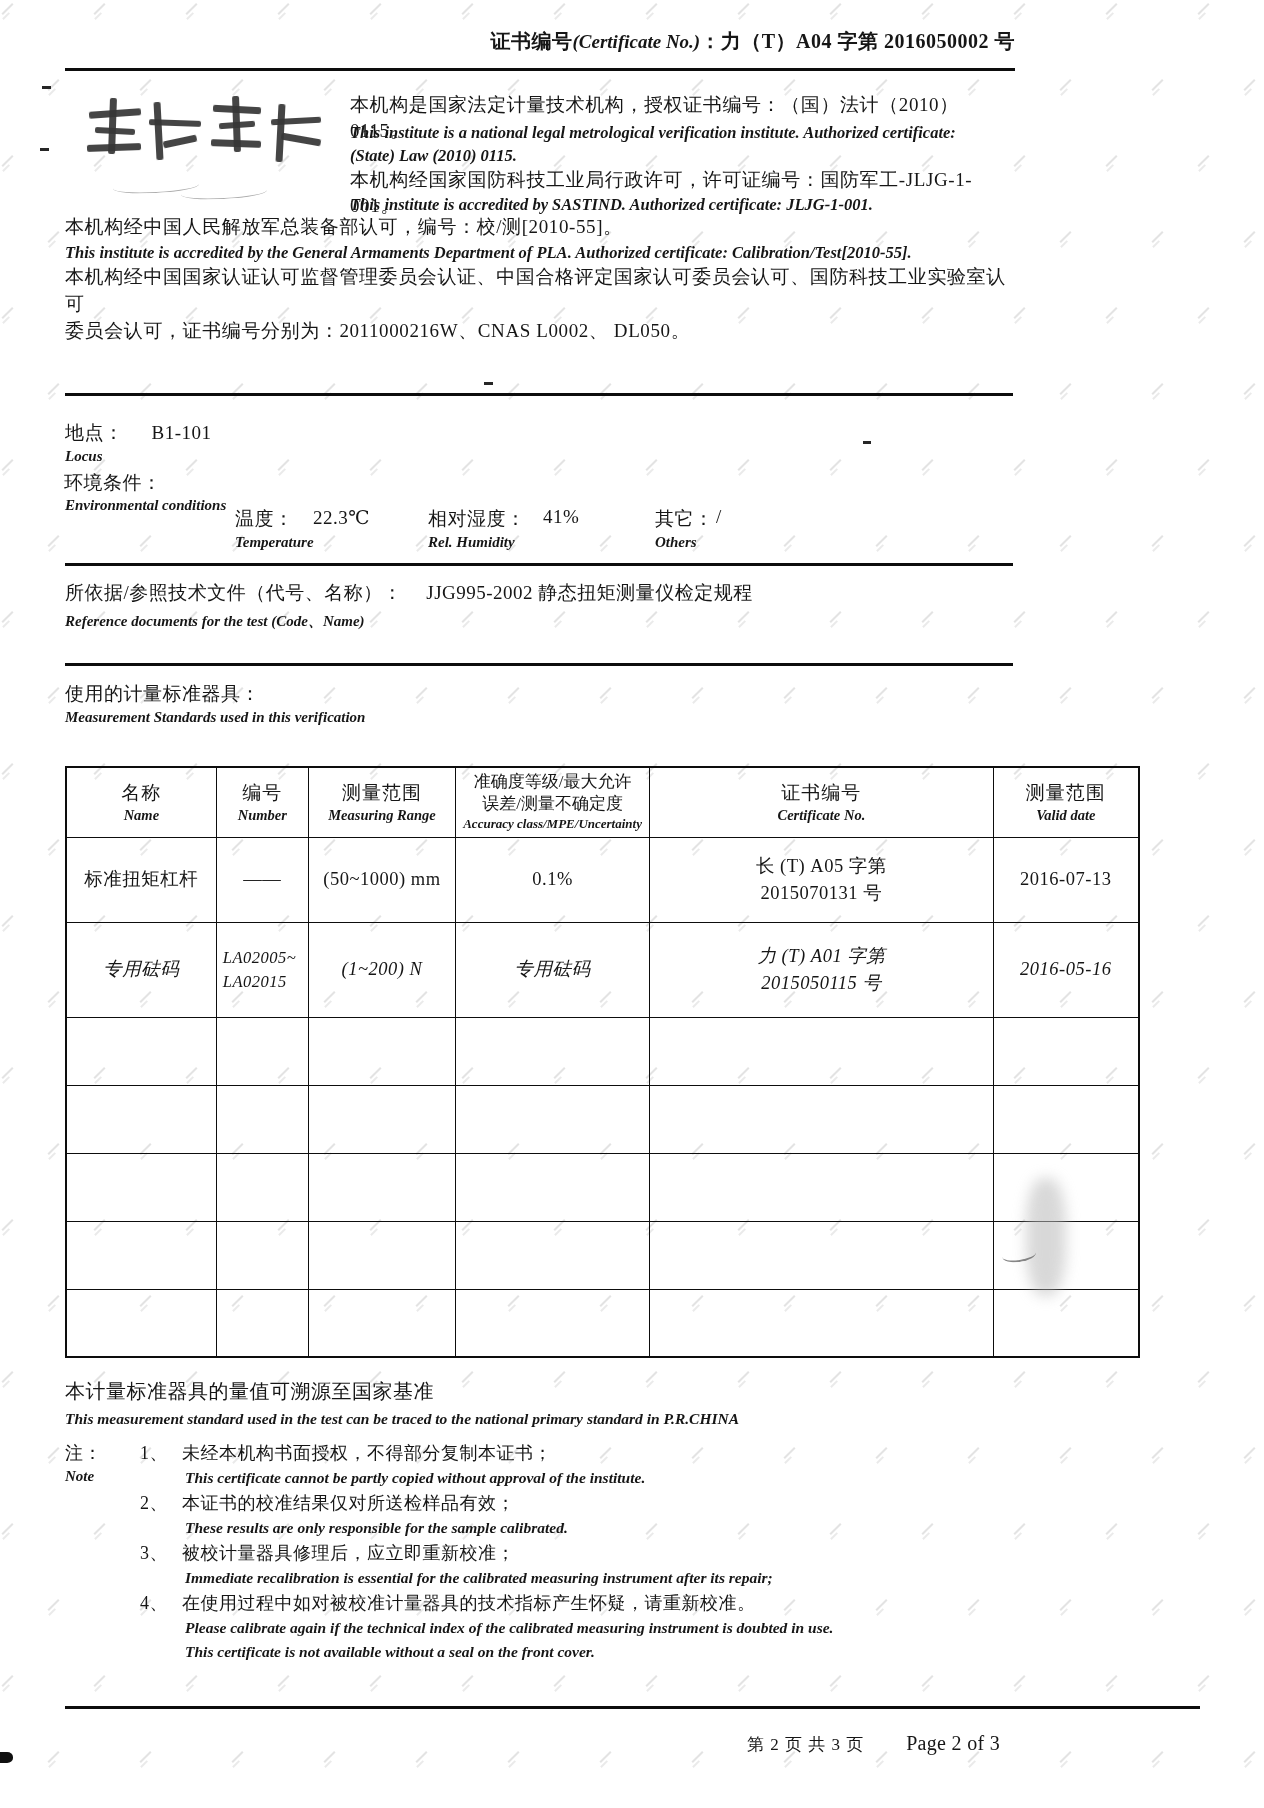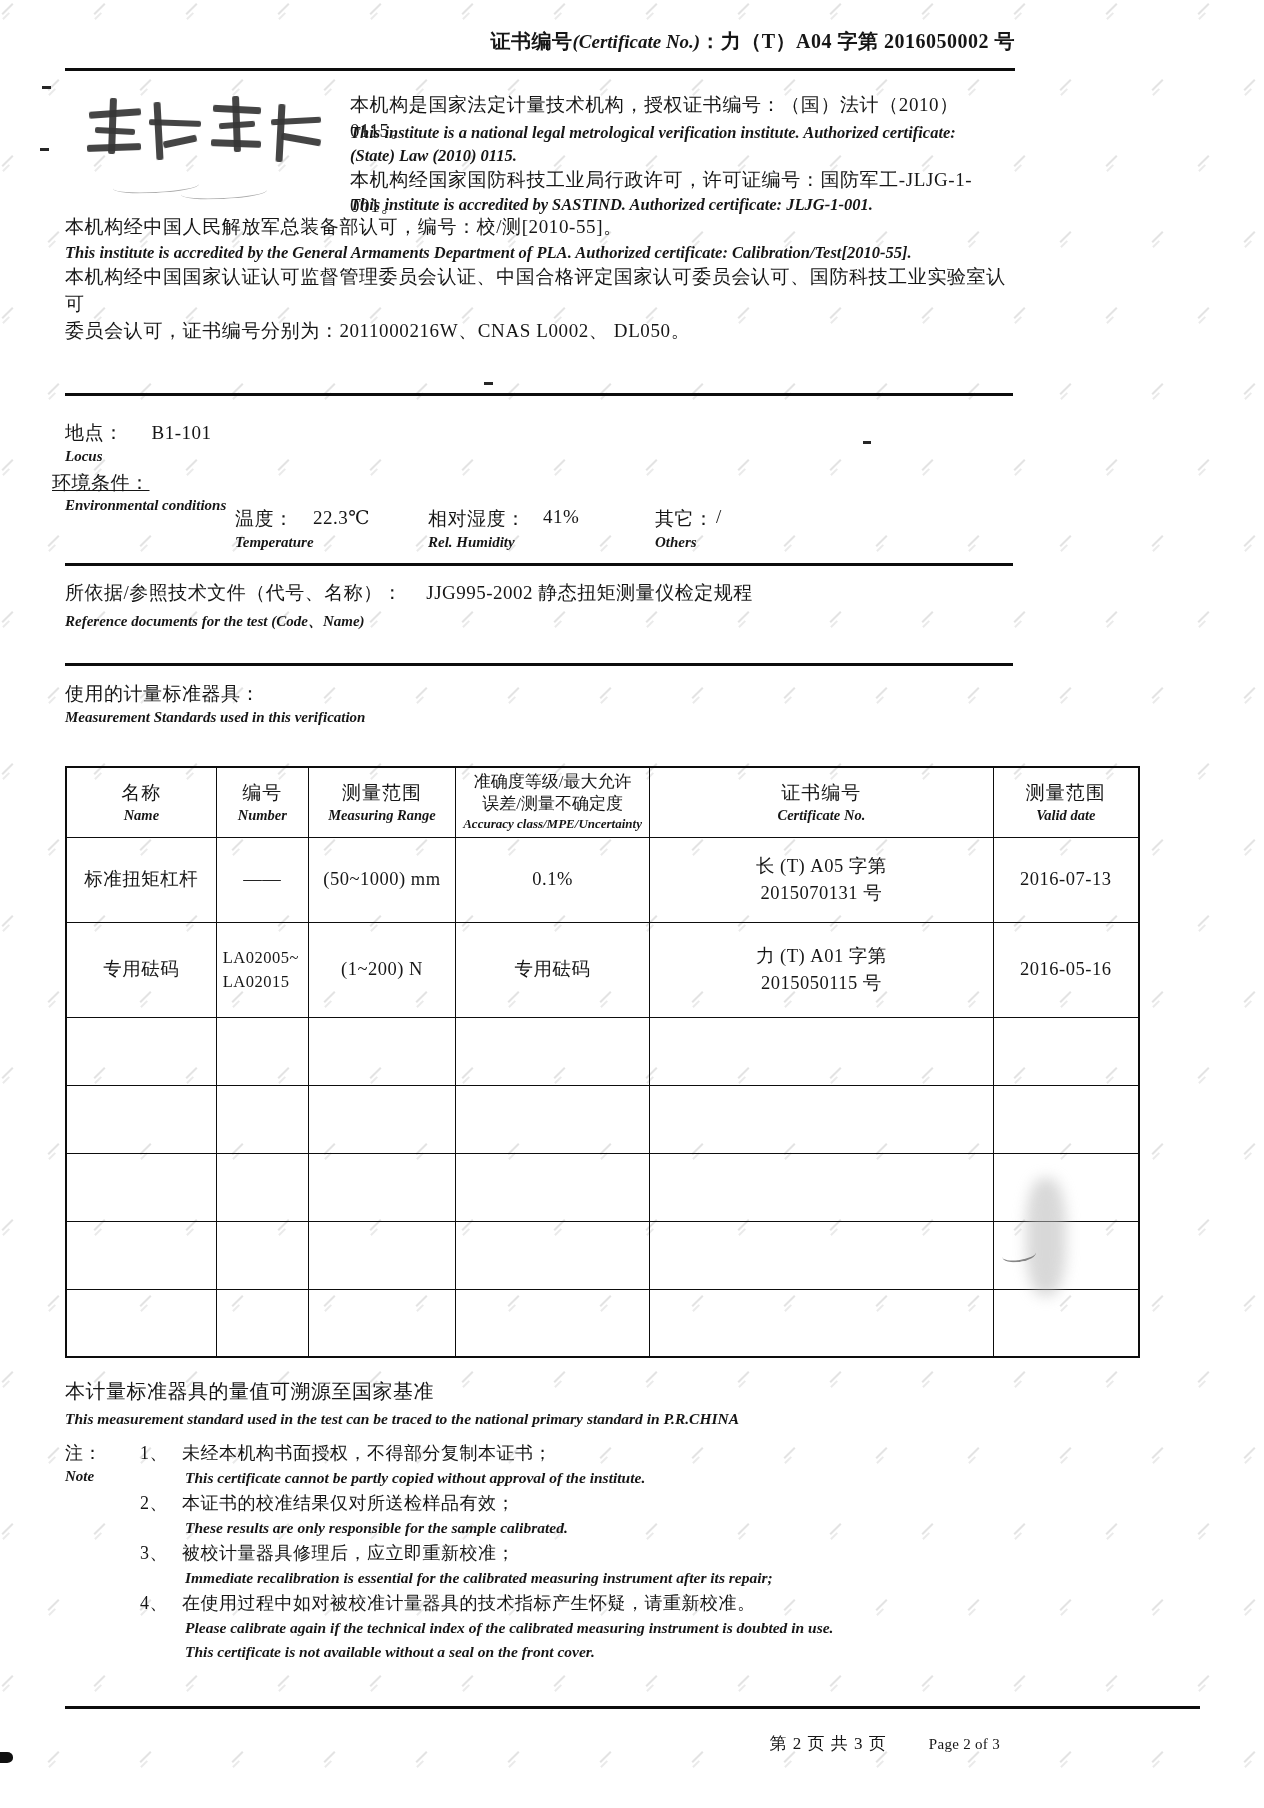--- a/index.html
+++ b/index.html
@@ -20,35 +20,35 @@
   .acc-en{font-size:16.5px;font-style:italic;font-weight:600;line-height:23px;}
   
   .fld-zh{font-size:19px;letter-spacing:.5px;}
   .fld-en{font-size:15px;font-style:italic;font-weight:700;}
   
   table.std{position:absolute;top:766px;left:65px;width:1075px;border-collapse:collapse;table-layout:fixed;}
   table.std th,table.std td{border:1.6px solid #0d0d0d;text-align:center;vertical-align:middle;padding:2px 4px;}
   table.std{border:2px solid #0d0d0d;}
   tr.hdr{height:70px;}
   tr.r1{height:85px;}
-  tr.r2{height:95px;}
+  tr.r2{height:95px;font-style:italic;}
   tr.empty{height:68px;}
   .th-zh{font-size:19px;font-weight:400;letter-spacing:1px;}
   .th-zh.small{font-size:17px;letter-spacing:0;line-height:22px;}
   .th-en{font-size:14.5px;font-style:italic;font-weight:700;line-height:18px;}
   .th-en.small{font-size:13px;}
   td.cell{font-size:18.5px;letter-spacing:.5px;line-height:27px;}
   td.cell.num2{font-size:16.5px;line-height:24px;text-align:left;padding-left:6px;}
   
   .note-zh{font-size:18px;letter-spacing:.5px;line-height:26px;}
   .note-en{font-size:15.5px;font-style:italic;font-weight:700;line-height:24px;margin-left:45px;}
   .note-num{display:inline-block;width:42px;}
   
   .footer{top:1732px;left:65px;width:935px;text-align:right;font-size:17px;letter-spacing:1px;}
-  .footer .en{margin-left:42px;font-size:15px;letter-spacing:.3px;}
+  .footer .en{margin-left:42px;font-size:20px;letter-spacing:.3px;}
   
   .wm{position:absolute;width:15px;height:2px;background:#dadada;transform:rotate(-45deg);opacity:.75;pointer-events:none;}
   .wm::after{content:"";position:absolute;top:4px;left:-3px;width:9px;height:1.5px;background:#e3e3e3;}
   .logo-stroke{position:absolute;background:#363636;border-radius:2px;filter:blur(.6px);opacity:.92;}
   .logo-squiggle{position:absolute;width:86px;height:12px;border-bottom:1.6px solid #9a9a9a;border-radius:50%;opacity:.8;transform:rotate(-3deg);}
   .artifact{position:absolute;background:#262626;}
   .smudge{position:absolute;top:1178px;left:1026px;width:40px;height:118px;background:#b9b9b9;filter:blur(7px);opacity:.55;border-radius:40%;}
   .squig2{position:absolute;top:1248px;left:1002px;width:34px;height:12px;border-bottom:2px solid #6a6a6a;border-radius:50%;transform:rotate(-8deg);opacity:.8;}
   .corner-speck{position:absolute;top:1752px;left:0;width:13px;height:11px;background:#101010;border-radius:0 45% 45% 0;}
 </style>
@@ -427,21 +427,21 @@
   <div class="abs acc-en" style="top:193px;left:350px;width:660px;">This institute is accredited by SASTIND. Authorized certificate: JLJG-1-001.</div>
   <div class="abs acc-zh" style="top:214px;left:65px;width:950px;">本机构经中国人民解放军总装备部认可，编号：校/测[2010-55]。</div>
   <div class="abs acc-en" style="top:241px;left:65px;width:960px;">This institute is accredited by the General Armaments Department of PLA. Authorized certificate: Calibration/Test[2010-55].</div>
   <div class="abs acc-zh prewrap" style="top:263px;left:65px;width:955px;line-height:27px;">本机构经中国国家认证认可监督管理委员会认证、中国合格评定国家认可委员会认可、国防科技工业实验室认可
 委员会认可，证书编号分别为：2011000216W、CNAS L0002、 DL050。</div>
 
   <div class="rule" style="top:393px;left:65px;width:948px;height:3px;"></div>
 
   <div class="abs fld-zh" style="top:420px;left:65px;"><span>地点：</span><span style="margin-left:28px;">B1-101</span></div>
   <div class="abs fld-en" style="top:448px;left:65px;">Locus</div>
-  <div class="abs fld-zh" style="top:470px;left:52px;text-decoration:underline;">环境条件：</div>
+  <div class="abs fld-zh" style="top:470px;left:64px;">环境条件：</div>
   <div class="abs fld-en" style="top:497px;left:65px;">Environmental conditions</div>
 
   <div class="abs fld-zh" style="top:506px;left:235px;">温度：</div>
   <div class="abs fld-zh" style="top:506px;left:313px;">22.3℃</div>
   <div class="abs fld-en" style="top:534px;left:235px;">Temperature</div>
   <div class="abs fld-zh" style="top:506px;left:428px;">相对湿度：</div>
   <div class="abs fld-zh" style="top:506px;left:543px;">41%</div>
   <div class="abs fld-en" style="top:534px;left:428px;">Rel. Humidity</div>
   <div class="abs fld-zh" style="top:506px;left:655px;">其它：</div>
   <div class="abs fld-zh" style="top:506px;left:716px;">/</div>

